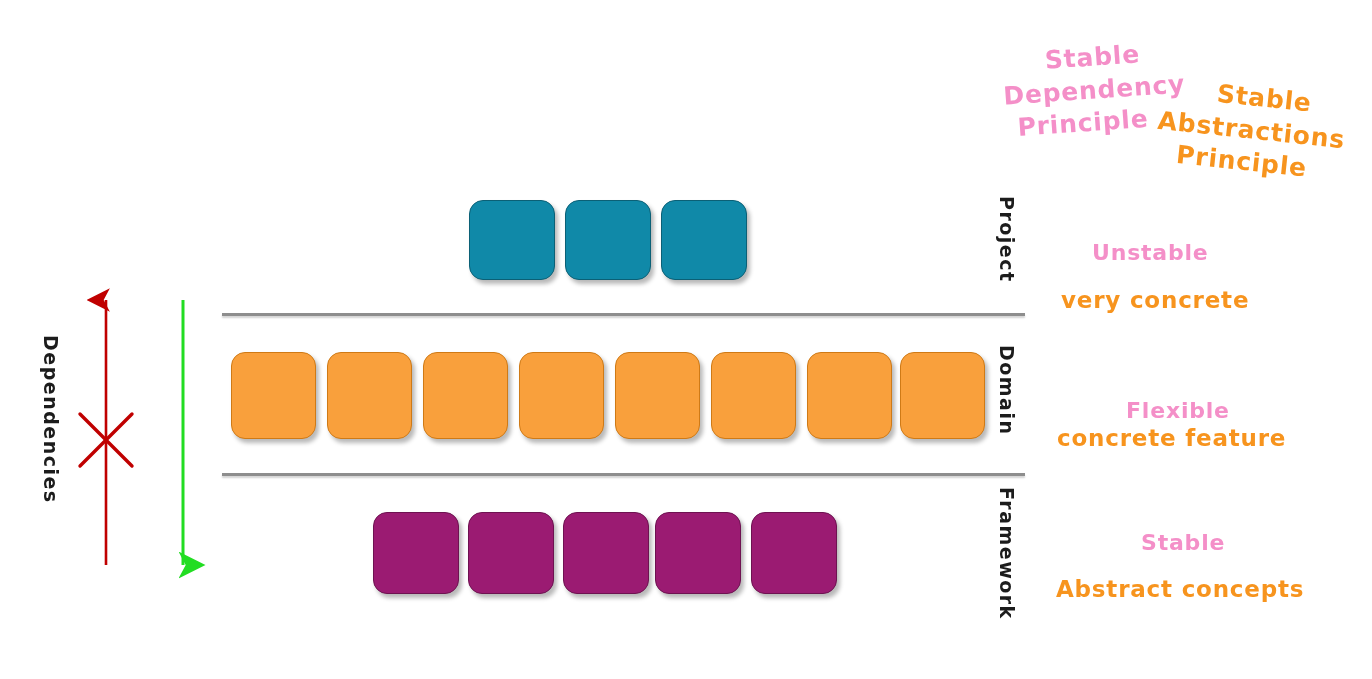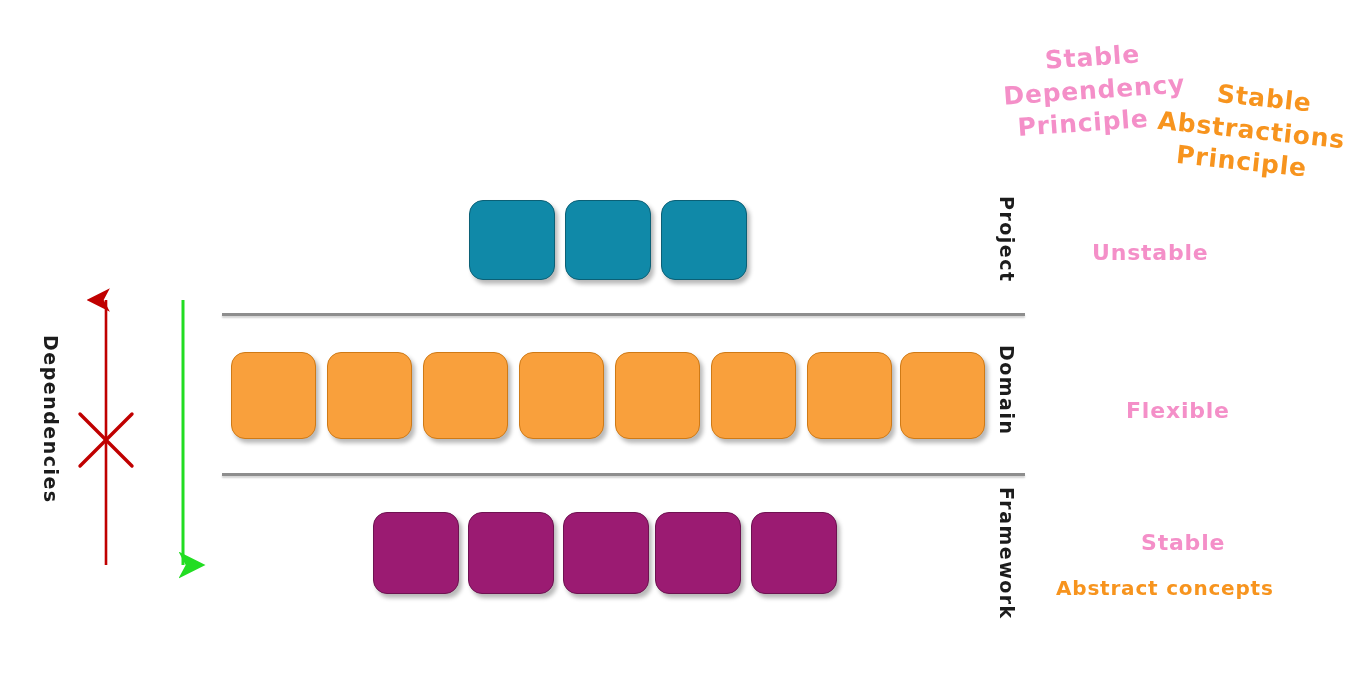--- a/index.html
+++ b/index.html
@@ -172,19 +172,21 @@
     <span class="l3" style="margin-left:12px;">Principle</span>
   </div>
 
   <div class="principle orange" style="left:1163px; top:72px; font-size:25px; transform:rotate(6deg); transform-origin:left top;">
     <span class="l1" style="margin-left:56px;">Stable</span>
     <span class="l2" style="margin-left:0px;">Abstractions</span>
     <span class="l3" style="margin-left:22px;">Principle</span>
   </div>
 
   <div class="note pink" style="left:1092px; top:240px; font-size:22px;">Unstable</div>
+  <div class="note orange" style="left:1061px; top:287px; font-size:23px;">very concrete</div>
 
   <div class="note pink" style="left:1126px; top:380px; font-size:22px;margin-top:18px;">Flexible</div>
+  <div class="note orange" style="left:1057px; top:425px; font-size:23px;">concrete feature</div>
 
   <div class="note pink" style="left:1141px; top:530px; font-size:22px;">Stable</div>
-  <div class="note orange" style="left:1056px; top:576px; font-size:20px;">Abstract concepts</div>
+  <div class="note orange" style="left:1056px; top:576px; font-size:23px;">Abstract concepts</div>
 
 </div>
 
 </body></html>

